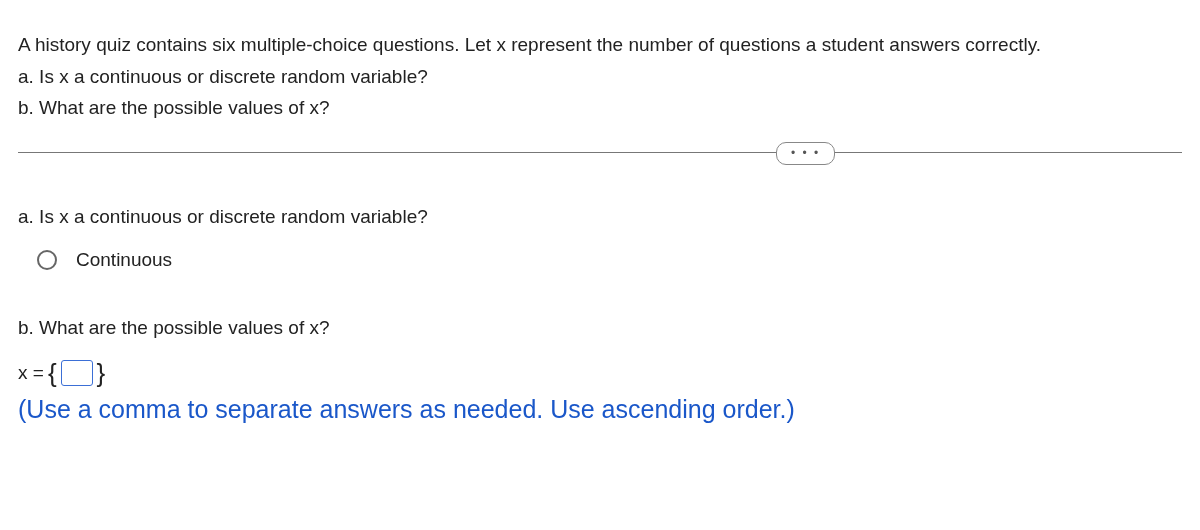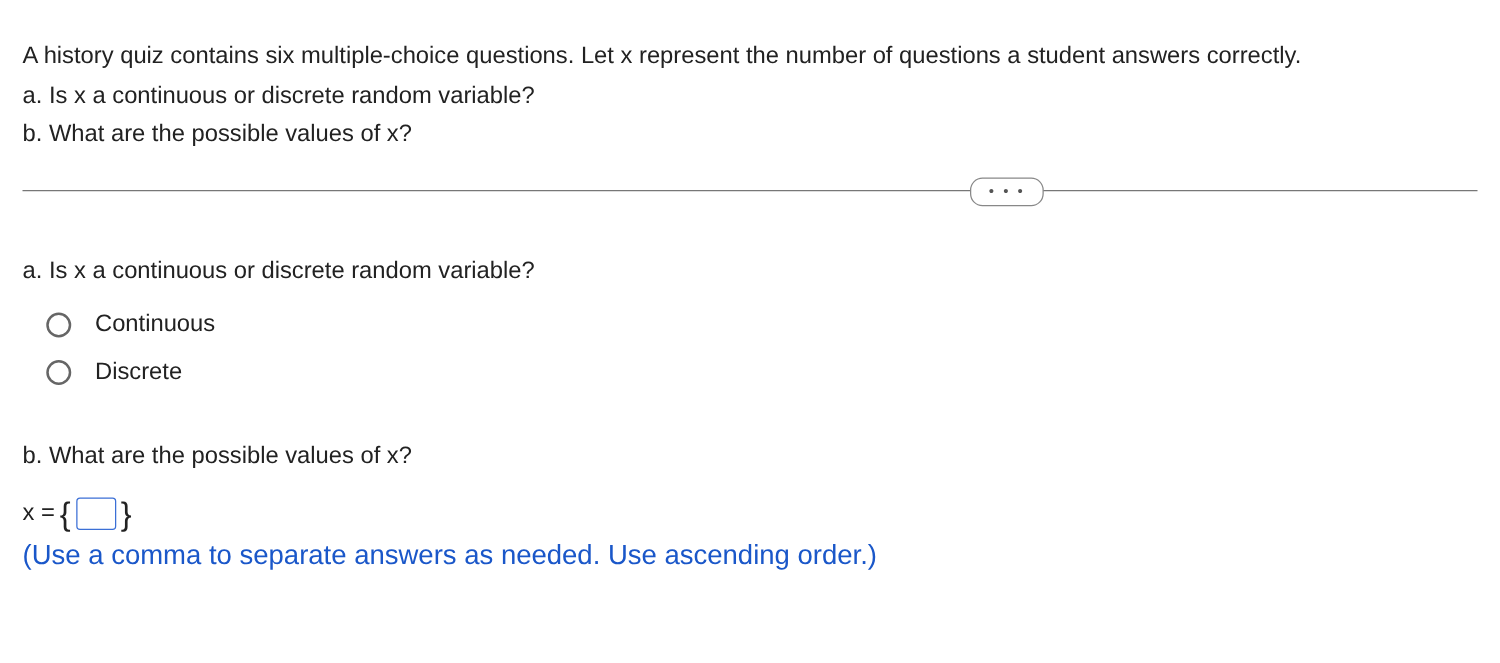--- a/index.html
+++ b/index.html
@@ -69,21 +69,21 @@
     border: 1px solid #3b6fd6;
     border-radius: 3px;
     font-size: 15px;
     text-align: center;
     padding: 1px 2px;
     outline: none;
   }
   .hint {
     margin-top: 4px;
     color: #1a57c9;
-    font-size: 22px;
+    font-size: 25px;
   }
 </style>
 </head>
 <body>
 
 <div class="intro">
   <p>A history quiz contains six multiple-choice questions. Let x represent the number of questions a student answers correctly.</p>
   <p>a. Is x a continuous or discrete random variable?</p>
   <p>b. What are the possible values of x?</p>
 </div>
@@ -99,28 +99,20 @@
 
     <div class="radio-row">
       <span class="radio-circle">
         <svg width="22" height="22" viewBox="0 0 22 22">
           <circle cx="11" cy="11" r="9" fill="none" stroke="#666" stroke-width="2"></circle>
         </svg>
       </span>
       <span class="radio-label">Continuous</span>
     </div>
 
-    <div class="radio-row">
-      <span class="radio-circle">
-        <svg width="22" height="22" viewBox="0 0 22 22">
-          <circle cx="11" cy="11" r="9" fill="none" stroke="#666" stroke-width="2"></circle>
-        </svg>
-      </span>
-      <span class="radio-label">Discrete</span>
-    </div>
 
   </div>
 </div>
 
 <div class="part-b">
   <div>b. What are the possible values of x?</div>
   <div class="answer-row">
     <span>x =</span>
     <span class="brace">{</span>
     <input class="answer-input" type="text" value="" style="">

